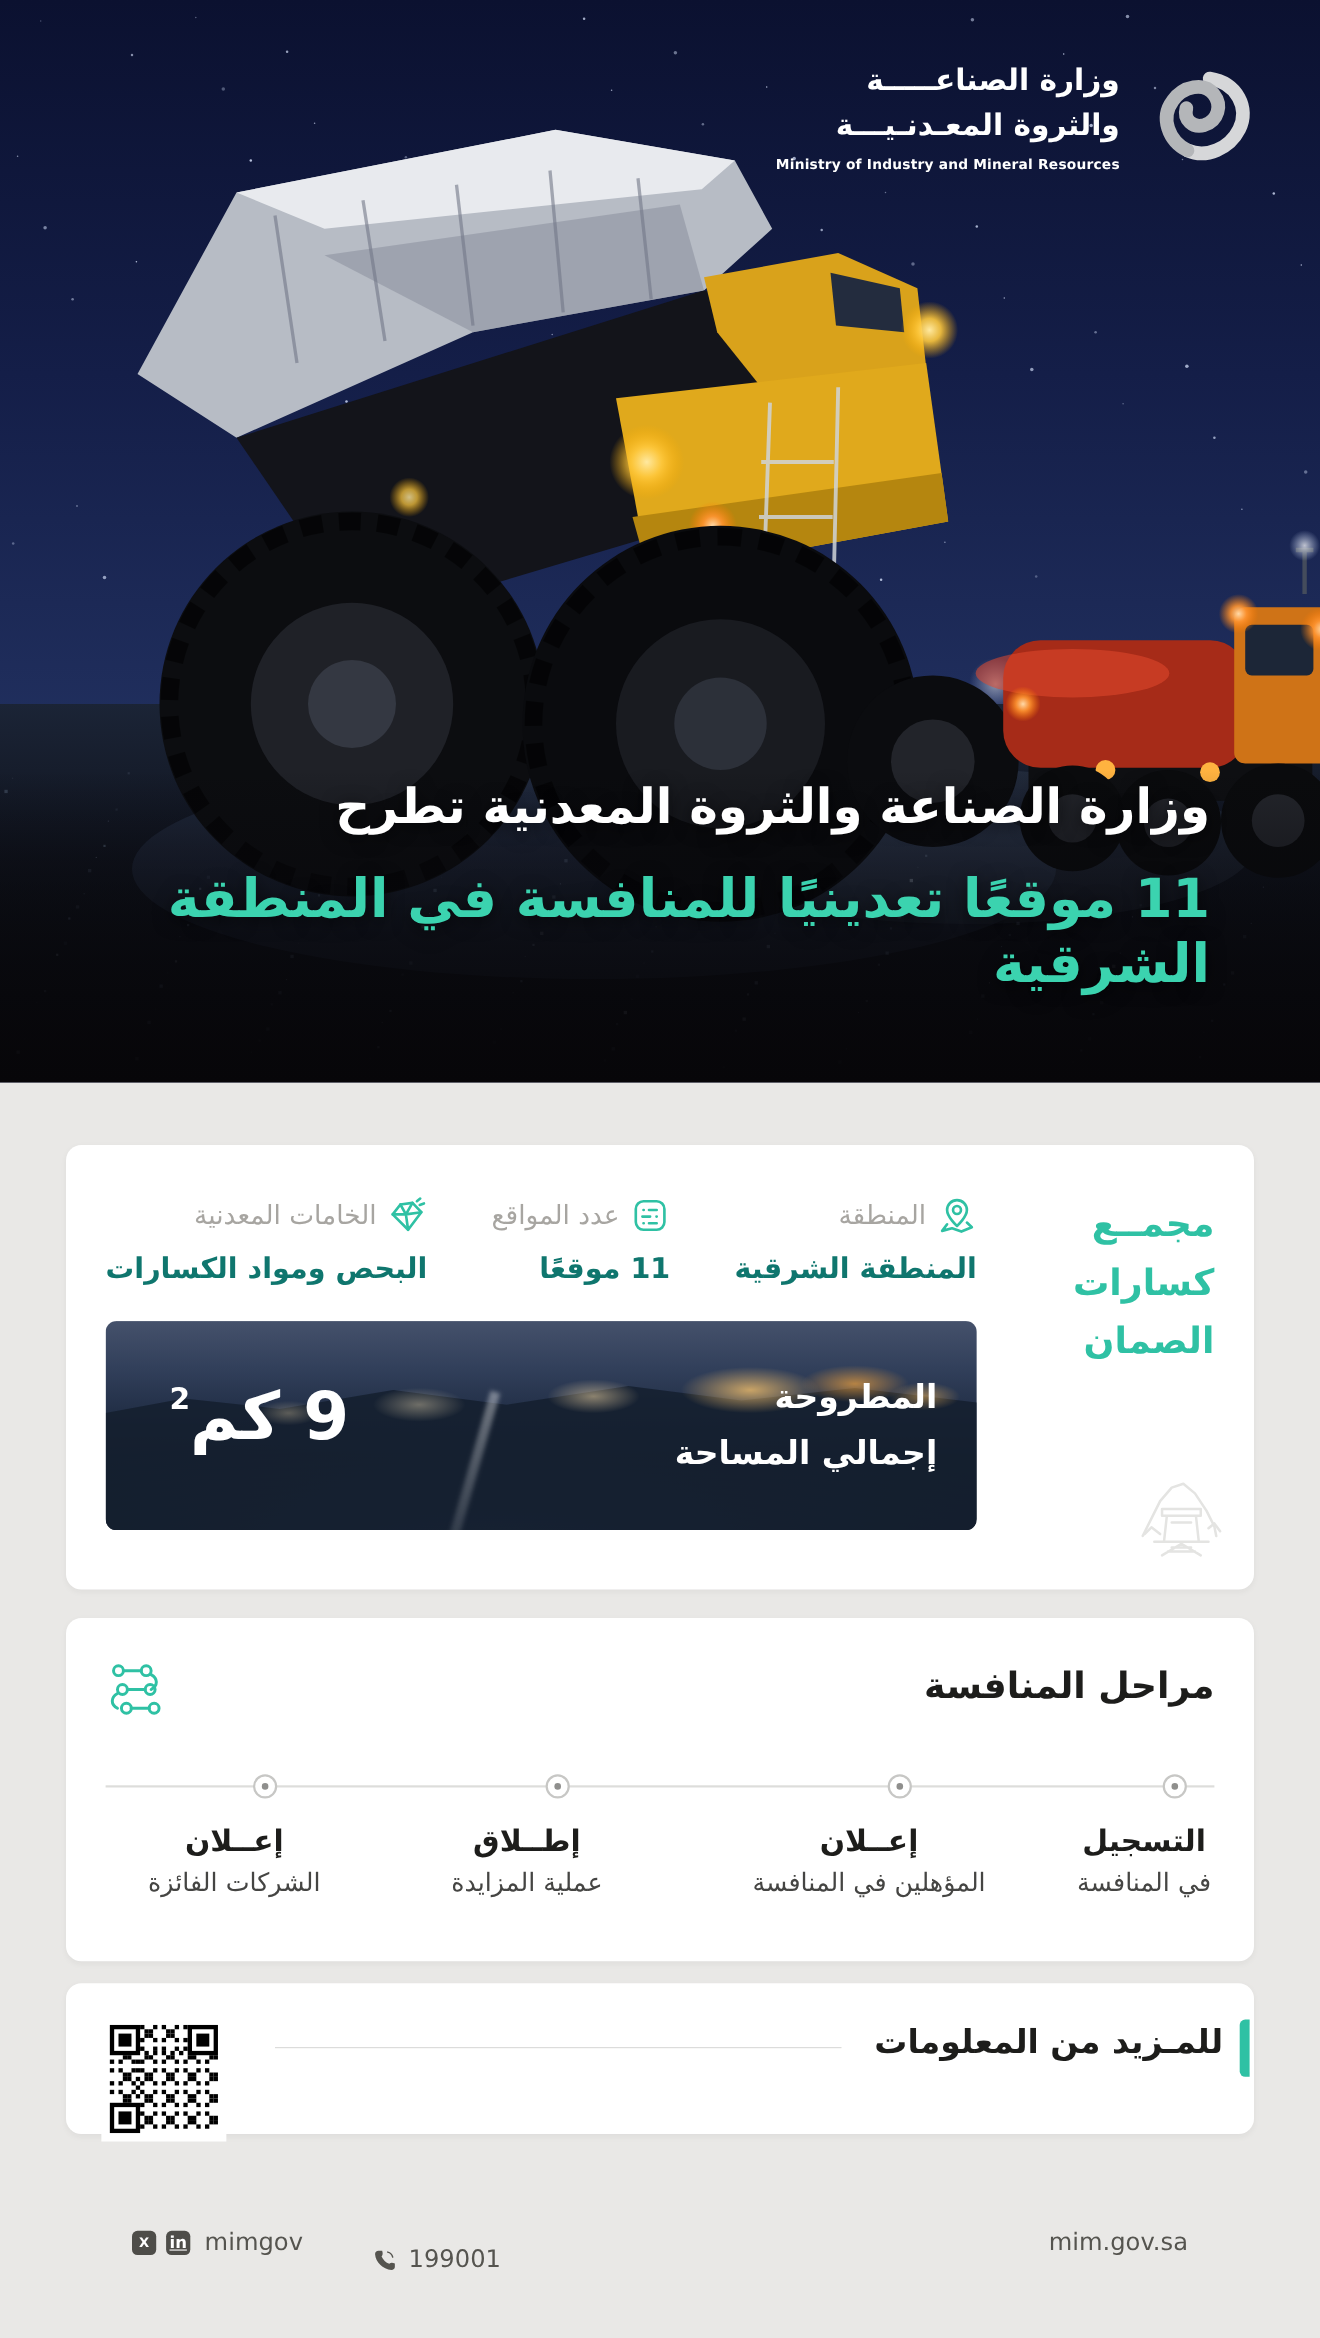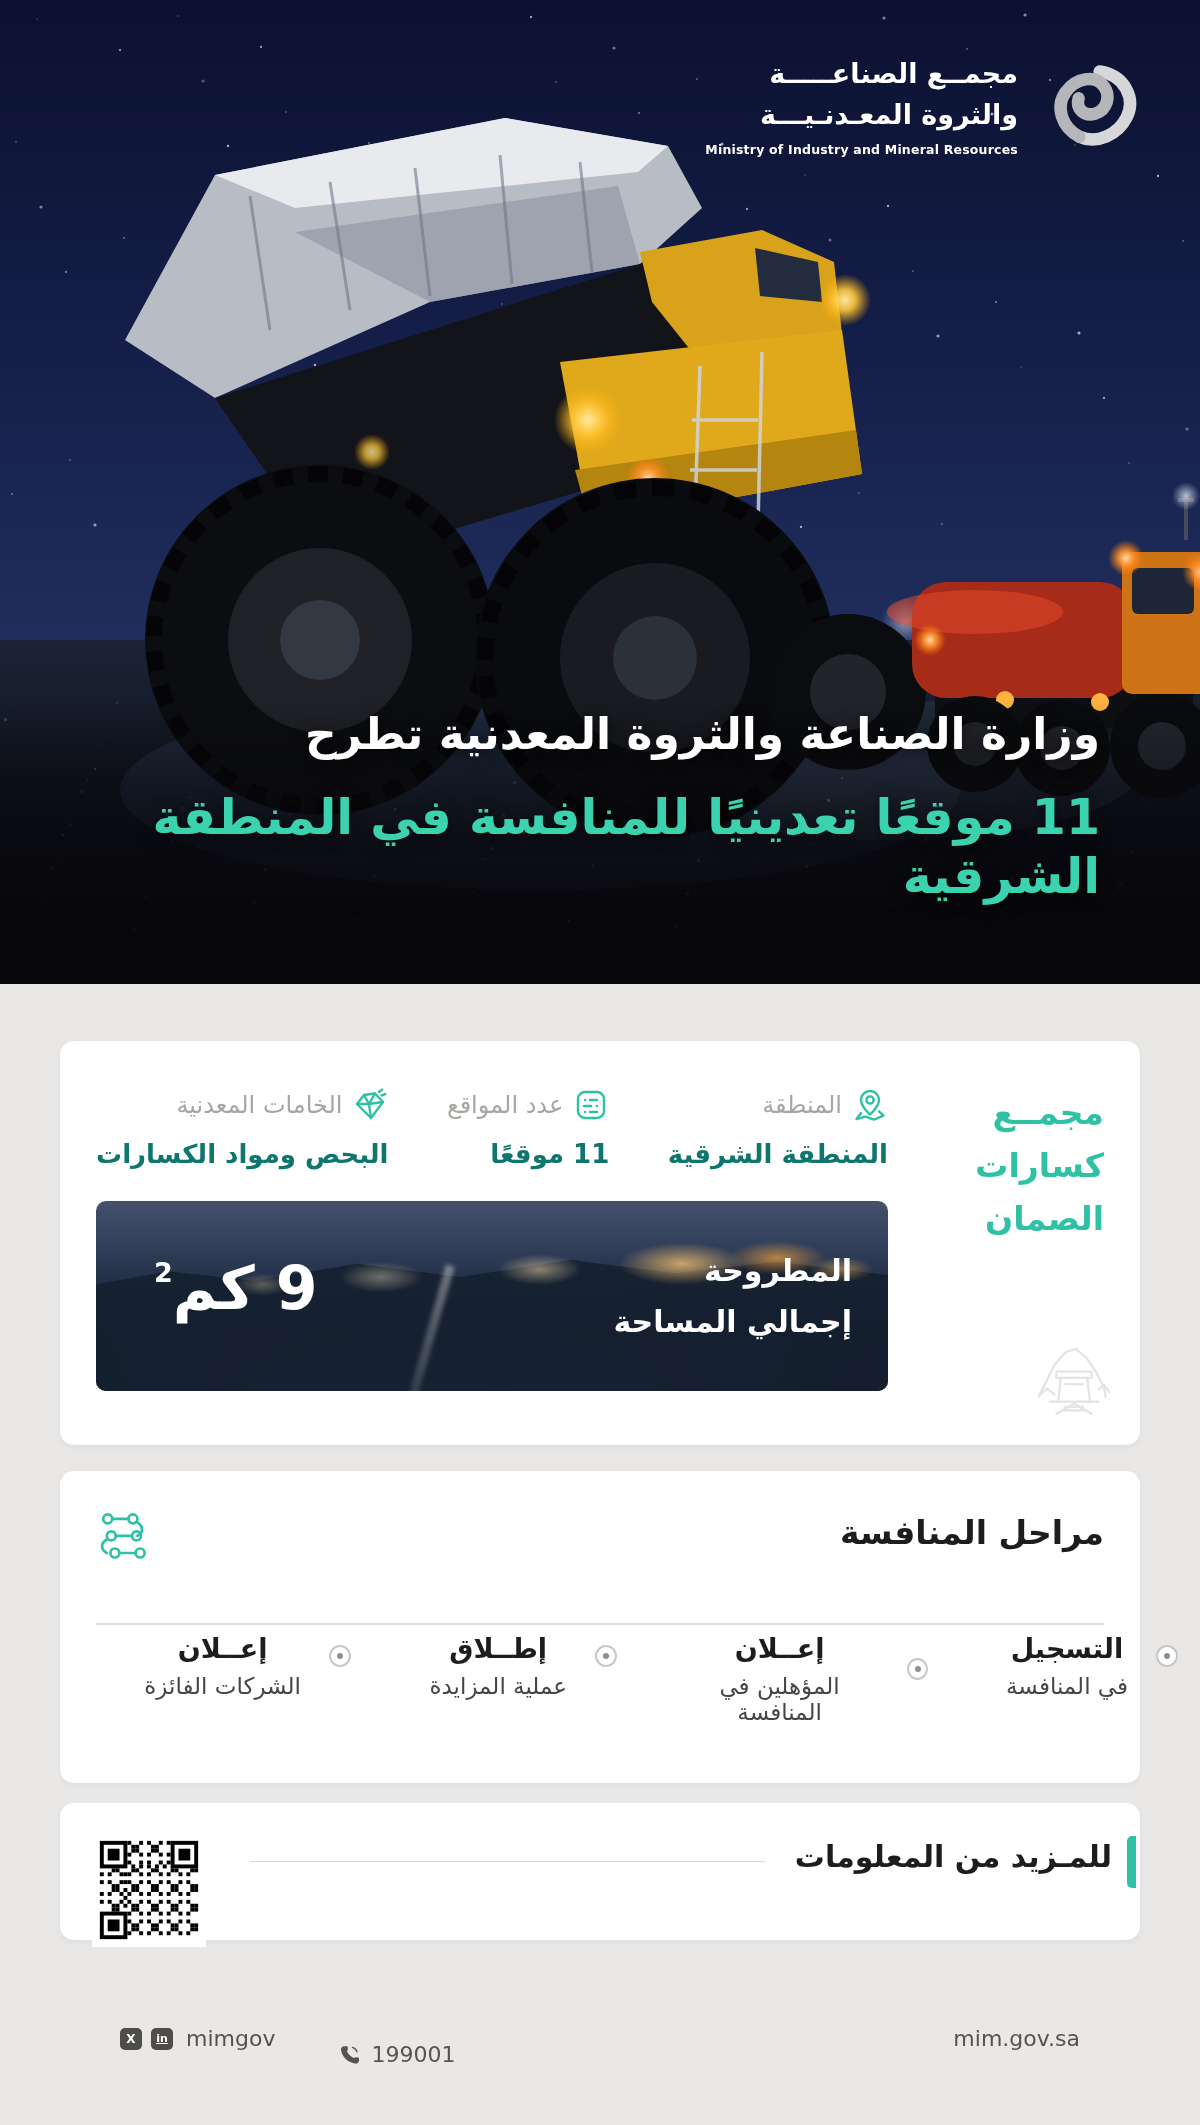--- a/index.html
+++ b/index.html
@@ -53,21 +53,21 @@
   .banner-caption{position:absolute;right:36px;top:44px;color:#fff;font-size:30px;font-weight:700;line-height:1.7;text-align:right;z-index:3;}
   .banner-value{position:absolute;left:58px;top:52px;color:#fff;font-size:60px;font-weight:700;z-index:3;direction:rtl;}
   .banner-value sup{font-size:27px;font-weight:700;position:relative;top:-6px;}
   .mine-watermark{position:absolute;left:unset;right:22px;bottom:24px;width:88px;height:88px;}
   
   .card2{margin-top:26px;height:312px;padding:36px 36px 40px;position:relative;}
   .c2-head{display:flex;justify-content:space-between;align-items:flex-start;}
   .c2-title{font-size:33px;font-weight:700;color:#1d1d1b;padding-top:6px;}
   .rail{position:relative;margin-top:46px;height:150px;}
   .rail-line{position:absolute;top:14px;left:0;right:0;height:2px;background:#dddddb;}
-  .stage{position:absolute;top:0;width:220px;display:flex;align-items:center;}
+  .stage{position:absolute;top:0;width:220px;display:flex;flex-direction:column;align-items:center;}
   .dot-outer{width:18px;height:18px;border-radius:50%;background:#fff;border:2px solid #c7c7c5;display:flex;align-items:center;justify-content:center;margin-top:4px;}
   .dot-inner{width:6px;height:6px;border-radius:50%;background:#8f8f8d;}
   .stage-label{margin-top:24px;text-align:center;transform:translateX(-28px);}
   .stage-title{font-size:27px;font-weight:700;color:#1d1d1b;}
   .stage-sub{font-size:23px;color:#454543;margin-top:9px;}
   
   .card3{margin-top:20px;height:137px;padding:30px 28px 30px 32px;display:flex;align-items:flex-start;position:relative;}
   .accent-bar{position:absolute;right:4px;top:33px;width:9px;height:52px;border-radius:5px 0 0 5px;}
   .c3-title{font-size:30px;font-weight:700;color:#1d1d1b;padding-top:6px;margin-left:30px;}
   .c3-divider{flex:1;height:1px;background:#d9d9d7;margin-top:28px;margin-left:44px;}
@@ -424,21 +424,21 @@
         <circle cx="1162" cy="746" r="24" fill="#24262c"></circle>
       <path d="M1186 540 L1186 500 M1178 500 H1194" stroke="#444c5c" stroke-width="4"></path>
       <circle cx="1186" cy="496" r="14" fill="url(#gWhite)" opacity=".8"></circle>
     </g>
 
     <rect x="0" y="700" width="1200" height="284" fill="url(#vig)"></rect>
   </svg>
 
   <div class="logo">
     <div class="logo-text">
-      <div class="logo-ar">مجمــع الصناعـــــة</div>
+      <div class="logo-ar">وزارة الصناعـــــة</div>
       <div class="logo-ar">والثروة المعـدنـيـــة</div>
       <div class="logo-en">Ministry of Industry and Mineral Resources</div>
     </div>
     <svg width="96" height="104" viewBox="0 0 100 104">
       <path d="M58 16 C84 20 96 44 86 64 C77 82 55 92 37 84" stroke="#d6d7d9" stroke-width="13" fill="none" stroke-linecap="round"></path>
       <path d="M37 84 C19 75 11 53 23 37 C33 23 53 19 62 31 C70 41 66 56 53 60 C42 63 33 55 36 44" stroke="#b4b6b9" stroke-width="13" fill="none" stroke-linecap="round"></path>
     </svg>
   </div>
 
   <div class="headline">
@@ -750,21 +750,21 @@
         <rect x="76" y="100" width="4" height="4" fill="#000"></rect>
         <rect x="88" y="100" width="4" height="4" fill="#000"></rect>
         <rect x="96" y="100" width="4" height="4" fill="#000"></rect>
       </svg>
   </div>
 
   <div class="footer">
     <div class="f-left">
       <div class="f-social">
         <div class="sq-icon">X</div>
-        <div class="sq-icon" style="font-size:11px;text-decoration:underline;">in</div>
+        <div class="sq-icon" style="font-size:15px;text-decoration:underline;">in</div>
         <span style="margin-left:4px;">mimgov</span>
       </div>
       <div class="f-phone">
         <svg width="22" height="22" viewBox="0 0 36 36" fill="#55544f">
           <path d="M9 4 L15 4 C16.2 8 16.2 10.5 14 13 C16.4 18.2 21 22.8 26.5 25 C29 22.8 31.5 23 35.5 24.5 L35.5 30 C35.5 32.5 33 35 30 35 C16 33.8 4.5 22.5 3.5 9.5 C3.3 6.5 6 4 9 4 Z" transform="scale(.92)"></path>
           <path d="M24 6 C28 7 31 10 32 14" stroke="#55544f" stroke-width="2.4" fill="none" stroke-linecap="round" transform="scale(.92)"></path>
         </svg>
         <span>199001</span>
       </div>
     </div>

